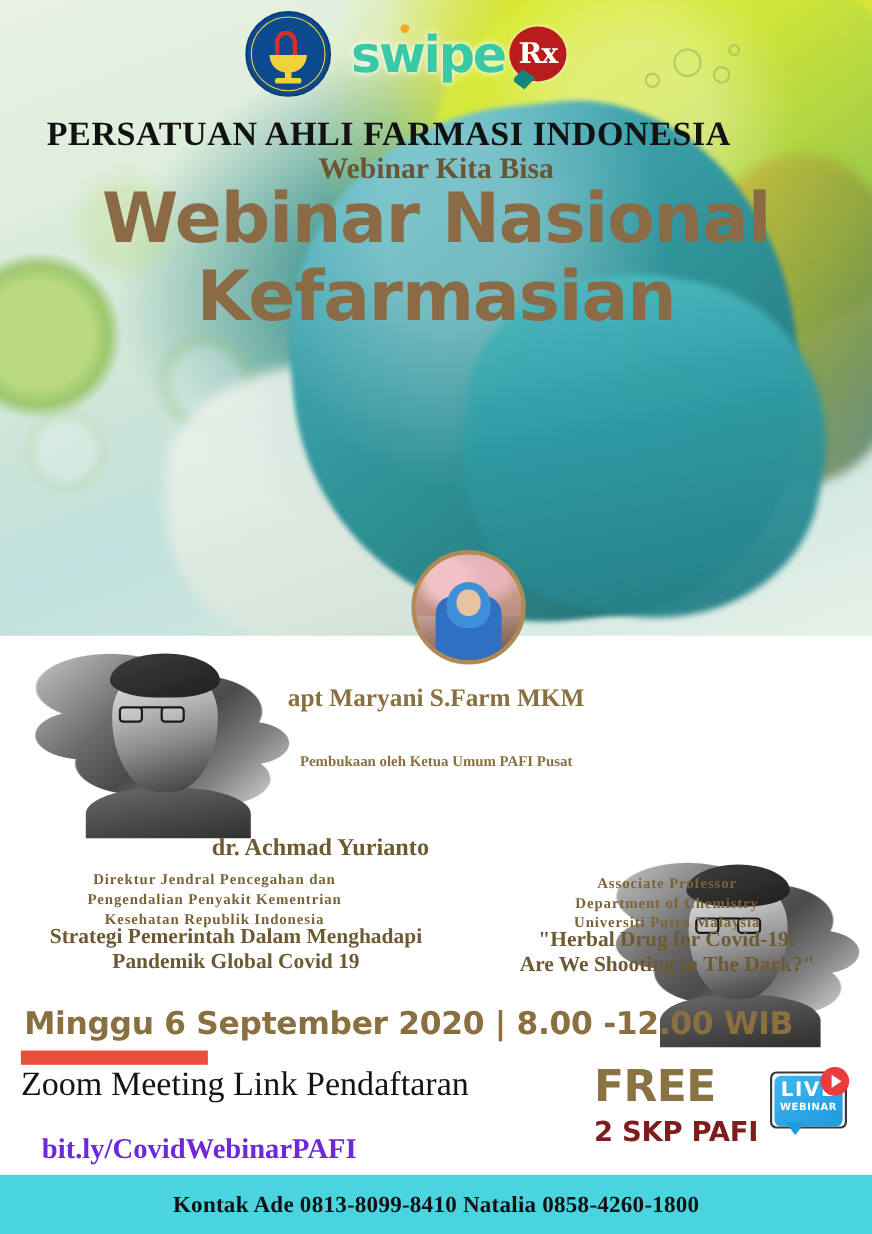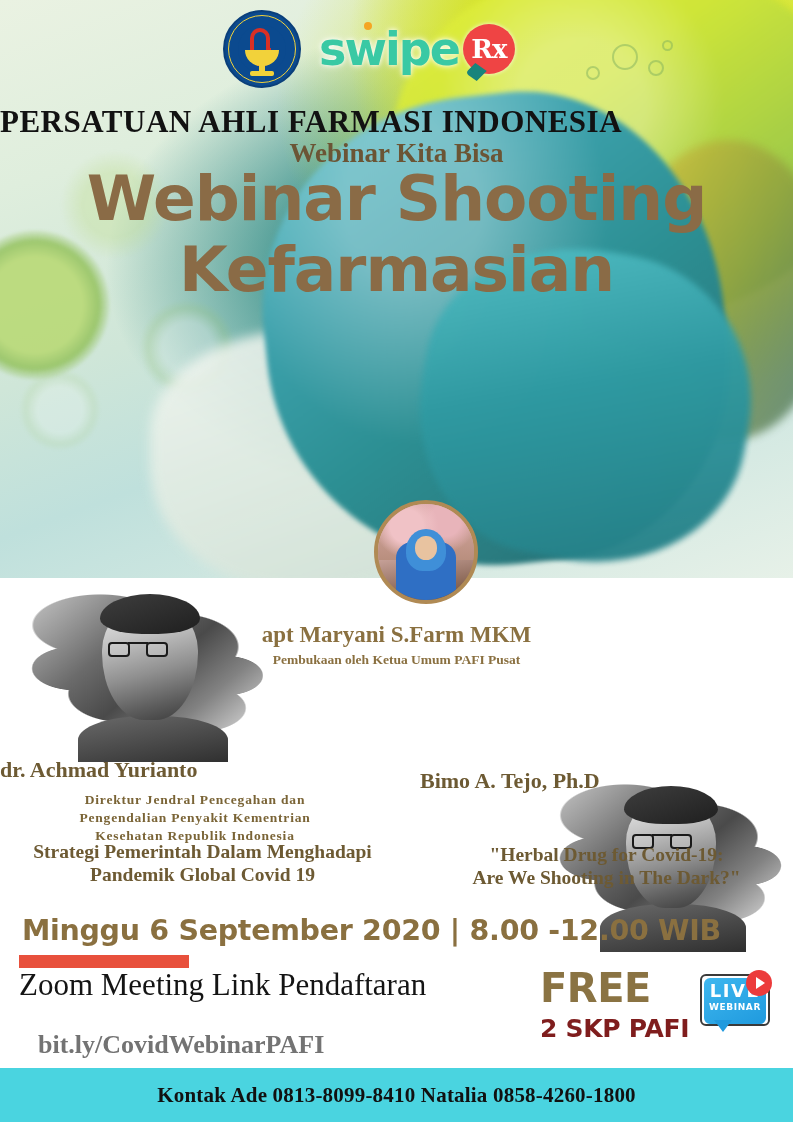--- a/index.html
+++ b/index.html
@@ -88,30 +88,30 @@
   .pafi-snake { position:absolute; left:50%; top:22%; transform:translateX(-60%);
     width:20px; height:28px; border:4px solid #d93025; border-bottom:none; border-radius:12px 12px 0 0; }
   .pafi-snake:after { content:""; position:absolute; right:-5px; bottom:-10px; width:10px; height:14px;
     border:4px solid #d93025; border-top:none; border-left:none; border-radius:0 0 8px 0; }
 
   .swipe-logo { display:flex; align-items:center; gap:4px; position:relative; }
   .swipe-word { font-size:46px; font-weight:700; color:#39c9a4; letter-spacing:-2px;
     font-family:"DejaVu Sans", sans-serif; position:relative; line-height:1;
     text-shadow:0 0 4px rgba(255,255,255,.85), 0 0 9px rgba(255,255,255,.7); }
   .swipe-dot { position:absolute; left:45px; top:-2px; width:8px; height:8px; border-radius:50%; background:#f5a623; }
-  .rx-bubble { width:52px; height:50px; border-radius:50%; background:#ef4444; position:relative;
+  .rx-bubble { width:52px; height:50px; border-radius:50%; background:#b91c1c; position:relative;
     display:flex; align-items:center; justify-content:center;
     box-shadow:0 0 4px rgba(255,255,255,.8); }
   .rx-bubble:after { content:""; position:absolute; left:6px; bottom:-5px; width:14px; height:14px;
     background:#19847c; transform:rotate(35deg) skewX(-10deg); border-radius:0 0 0 4px; }
   .rx-text { color:#fff; font-size:26px; font-weight:700; font-family:"DejaVu Serif", serif; letter-spacing:-1px; z-index:2; }
 
   
   .org-name {
-    position:absolute; left:0; top:104px; width:707px; 
+    position:absolute; left:0; top:104px; width:707px; text-align:center;
     font-family:"Liberation Serif", serif; font-weight:700; font-size:31px;
     color:#121212; letter-spacing:.5px;
   }
   .tagline {
     position:absolute; left:0; top:138px; width:793px; text-align:center;
     font-family:"Liberation Serif", serif; font-weight:700; font-size:27px;
     color:#6b5535;
   }
   .main-title {
     position:absolute; left:0; top:164px; width:793px; text-align:center;
@@ -135,21 +135,21 @@
   .mp-hijab { position:absolute; left:50%; top:26%; transform:translateX(-50%);
     width:40px; height:42px; background:#3f8fd8; border-radius:50% 50% 42% 42%; }
   .mp-face { position:absolute; left:50%; top:33%; transform:translateX(-50%);
     width:22px; height:24px; background:#e8c3a0; border-radius:48%; }
 
   .maryani-name {
     position:absolute; left:0; top:622px; width:793px; text-align:center;
     font-family:"Liberation Serif", serif; font-weight:700; font-size:23px; color:#8a7040;
   }
   .maryani-role {
-    position:absolute; left:0; top:652px; width:793px; text-align:center;
+    position:absolute; left:0; top:684px; width:793px; text-align:center;
     font-family:"Liberation Serif", serif; font-weight:700; font-size:13.5px; color:#8a7040;
   }
 
   
   .white-panel { position:absolute; left:0; top:578px; width:793px; height:490px; background:#ffffff; }
 
   
   .speaker { position:absolute; }
   .portrait { position:relative; overflow:hidden; }
   .portrait .brush {
@@ -195,54 +195,54 @@
   
   .sp-right { left:556px; top:592px; width:230px; height:180px; }
   .sp-right .face-shape { left:70px; top:26px; width:90px; height:110px; }
   .sp-right .hair { left:68px; top:14px; width:94px; height:38px; }
   .sp-right .lens.l1 { left:76px; top:62px; }
   .sp-right .lens.l2 { left:114px; top:62px; }
   .sp-right .glasses { left:96px; top:62px; width:20px; }
   .sp-right .shoulders { left:44px; top:132px; width:146px; height:52px; }
 
   .sp-name {
-    position:absolute; text-align:left; font-family:"Liberation Serif", serif;
+    position:absolute; text-align:right; font-family:"Liberation Serif", serif;
     font-weight:700; font-size:22px; color:#6d5a33;
   }
   .sp-affil {
     position:absolute; text-align:center; font-family:"Liberation Serif", serif;
     font-weight:700; font-size:13.5px; color:#7a6436; line-height:1.32; letter-spacing:.8px;
   }
   .sp-topic {
     position:absolute; text-align:center; font-family:"Liberation Serif", serif;
     font-weight:700; font-size:19.5px; color:#6d5a33; line-height:1.18;
   }
 
   .left-name  { left:0px;   top:757px; width:390px; }
   .left-affil { left:0px;   top:791px; width:390px; }
-  .left-topic { left:0px;   top:840px; width:405px; }
+  .left-topic { left:12px;   top:840px; width:405px; }
 
   .right-name  { left:420px; top:768px; width:373px; }
   .right-affil { left:420px; top:794px; width:373px; }
   .right-topic { left:420px; top:843px; width:373px; }
 
   
   .date-line {
     position:absolute; left:22px; top:914px; width:700px;
     font-family:"DejaVu Sans", sans-serif; font-weight:700; font-size:28.5px;
     color:#8a7040; letter-spacing:-.3px;
   }
   .red-bar { position:absolute; left:19px; top:955px; width:170px; height:13px; background:#e8503c; }
   .zoom-line {
     position:absolute; left:19px; top:967px; width:560px;
     font-family:"Liberation Serif", serif; font-weight:400; font-size:31px; color:#141414;
   }
   .bitly {
     position:absolute; left:38px; top:1030px; width:420px;
-    font-family:"Liberation Serif", serif; font-weight:700; font-size:26px; color:#737373;
+    font-family:"Liberation Serif", serif; font-weight:700; font-size:26px; color:#6d28d9;
   }
 
   .free-block { position:absolute; left:540px; top:968px; width:150px; text-align:left; }
   .free-txt { font-family:"DejaVu Sans", sans-serif; font-weight:700; font-size:40px; color:#8a7343; line-height:1; letter-spacing:-.5px; }
   .skp-txt { font-family:"DejaVu Sans", sans-serif; font-weight:700; font-size:25px; color:#7f1d1d; margin-top:6px; letter-spacing:-.3px; }
 
   
   .live-badge { position:absolute; left:698px; top:972px; width:76px; height:62px; }
   .lb-outline { position:absolute; left:2px; top:2px; width:70px; height:52px; border:2px solid #3a3a3a; border-radius:6px; }
   .lb-body { position:absolute; left:6px; top:6px; width:62px; height:46px; border-radius:6px;
@@ -297,21 +297,21 @@
       <span class="swipe-dot"></span>
       <span class="rx-bubble">
         <span class="rx-text">Rx</span>
       </span>
     </div>
   </div>
 
   <div class="org-name">PERSATUAN AHLI FARMASI INDONESIA</div>
   <div class="tagline">Webinar Kita Bisa</div>
   <div class="main-title">
-    <span>Webinar Shooting</span>
+    <span>Webinar Nasional</span>
     <span class="ln2">Kefarmasian</span>
   </div>
 
   <div class="white-panel"></div>
 
   <div class="maryani-photo">
     <div class="mp-tree"></div>
     <div class="mp-body"></div>
     <div class="mp-hijab"></div>
     <div class="mp-face"></div>
@@ -339,21 +339,23 @@
     <div class="glasses"></div>
   </div>
 
   <div class="sp-name left-name">dr. Achmad Yurianto</div>
   <div class="sp-affil left-affil" style="white-space:pre-line">Direktur Jendral Pencegahan dan
 Pengendalian Penyakit Kementrian
 Kesehatan Republik Indonesia</div>
   <div class="sp-topic left-topic" style="white-space:pre-line">Strategi Pemerintah Dalam Menghadapi
 Pandemik Global Covid  19</div>
 
-  <div class="sp-name right-name">Bimo A. Tejo, Ph.D</div>
+  <div class="sp-affil right-affil" style="white-space:pre-line">Associate Professor
+Department of Chemistry
+Universiti Putra Malaysia</div>
   <div class="sp-topic right-topic" style="white-space:pre-line">"Herbal Drug for Covid-19:
 Are We Shooting in The Dark?"</div>
 
   <div class="date-line">Minggu  6 September  2020 | 8.00 -12.00 WIB</div>
   <div class="red-bar"></div>
   <div class="zoom-line">Zoom Meeting  Link  Pendaftaran</div>
   <div class="bitly">bit.ly/CovidWebinarPAFI</div>
 
   <div class="free-block">
     <div class="free-txt">FREE</div>

